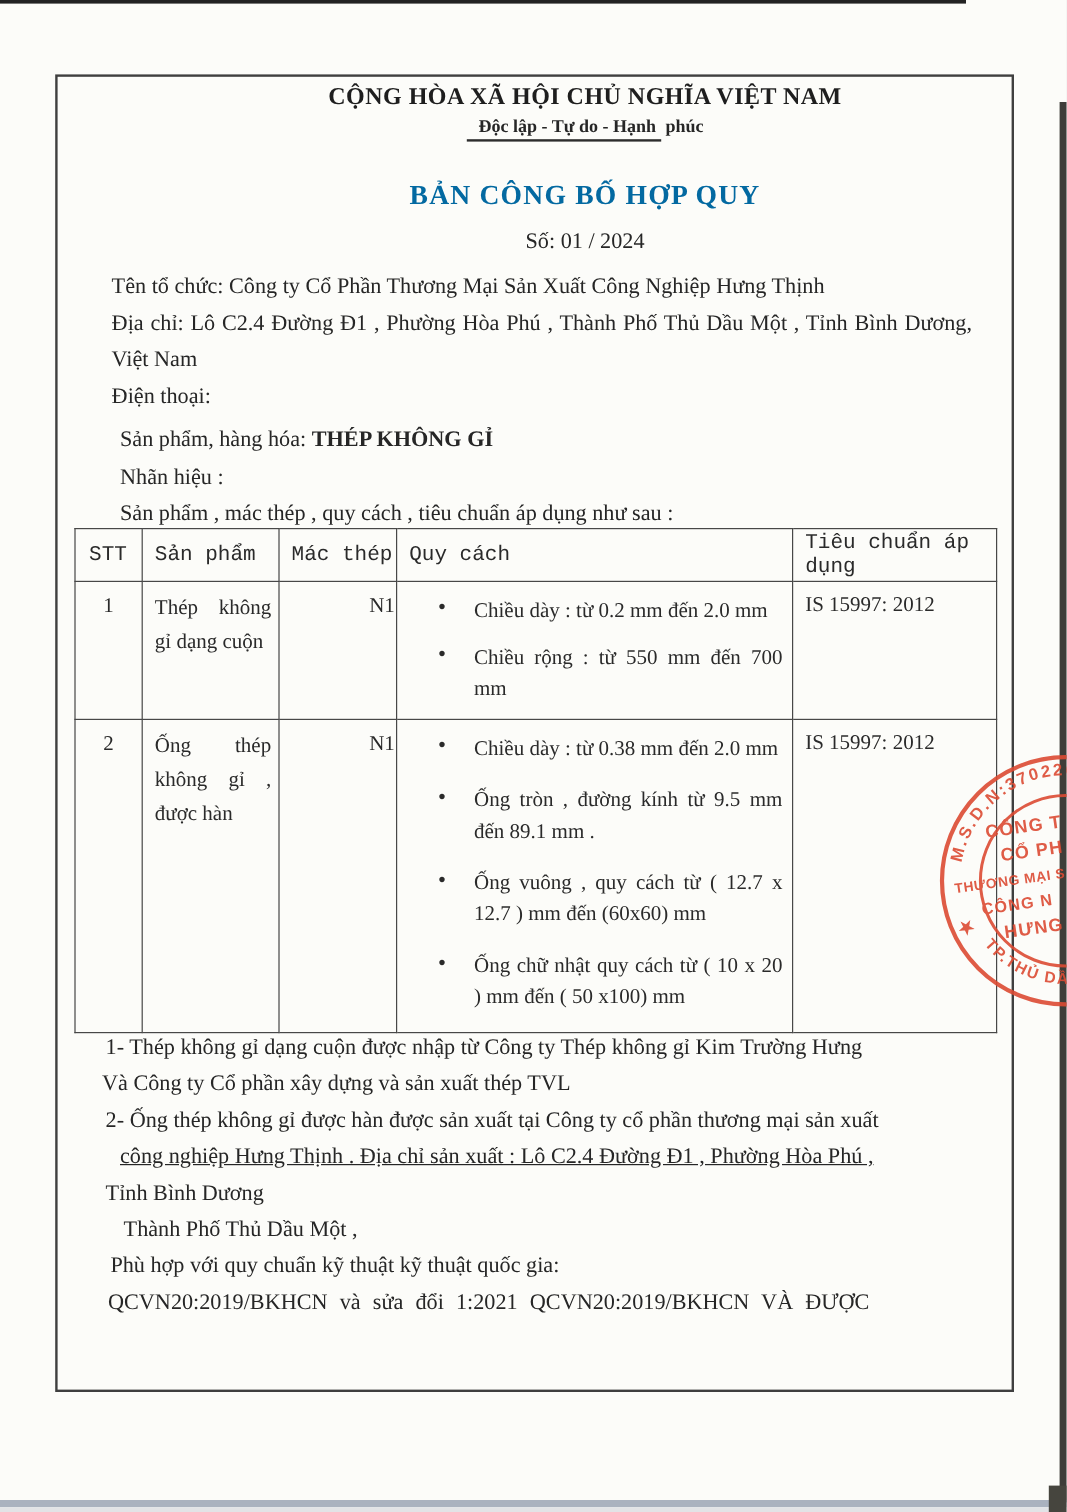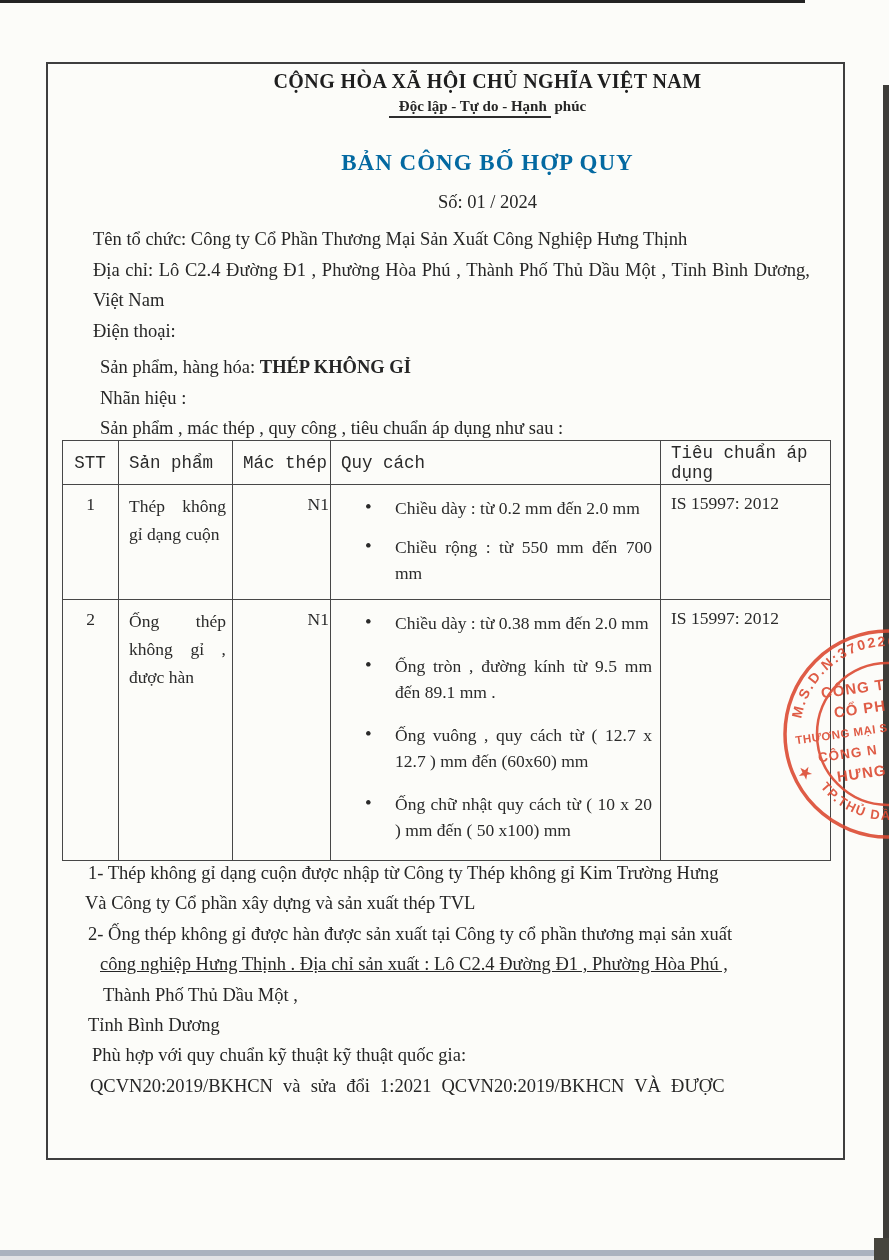--- a/index.html
+++ b/index.html
@@ -83,21 +83,21 @@
   </div>
   <div class="center doc-title">BẢN CÔNG BỐ HỢP QUY</div>
   <div class="center doc-number">Số: 01 / 2024</div>
 
   <div class="info">
     <div class="ln">Tên tổ chức: Công ty Cổ Phần Thương Mại Sản Xuất Công Nghiệp Hưng Thịnh</div>
     <div class="ln">Địa chỉ: Lô C2.4 Đường Đ1 , Phường Hòa Phú , Thành Phố Thủ Dầu Một , Tỉnh Bình Dương, Việt Nam</div>
     <div class="ln">Điện thoại:</div>
     <div class="ln ind sp"><span>Sản phẩm, hàng hóa: </span><span class="bold">THÉP KHÔNG GỈ</span></div>
     <div class="ln ind">Nhãn hiệu :</div>
-    <div class="ln ind">Sản phẩm , mác thép , quy công , tiêu chuẩn áp dụng như sau :</div>
+    <div class="ln ind">Sản phẩm , mác thép , quy cách , tiêu chuẩn áp dụng như sau :</div>
   </div>
 
   <table class="products">
     <colgroup>
         <col class="c1">
         <col class="c2">
         <col class="c3">
         <col class="c4">
         <col class="c5">
       </colgroup>
@@ -138,22 +138,22 @@
         <td class="std">IS 15997: 2012</td>
       </tr>
     </tbody>
   </table>
 
   <div class="notes">
     <div class="ln m26">1-  Thép không gỉ dạng cuộn được nhập từ Công ty Thép không gỉ Kim Trường Hưng</div>
     <div class="ln m23">Và Công ty Cổ phần xây dựng và sản xuất thép TVL</div>
     <div class="ln m26">2-  Ống thép không gỉ được hàn được sản xuất tại Công ty cổ phần thương mại sản xuất</div>
     <div class="ln m38">công nghiệp Hưng Thịnh . Địa chỉ sản xuất : Lô C2.4 Đường Đ1 , Phường Hòa Phú ,</div>
+    <div class="ln m26">Tỉnh Bình Dương</div>
     <div class="ln m41">Thành Phố Thủ Dầu Một ,</div>
-    <div class="ln m26">Tỉnh Bình Dương</div>
     <div class="ln m30">Phù hợp với quy chuẩn kỹ thuật kỹ thuật quốc gia:</div>
     <div class="ln m28 wide">QCVN20:2019/BKHCN và sửa đổi 1:2021 QCVN20:2019/BKHCN VÀ ĐƯỢC</div>
   </div>
 
   <svg class="stamp" viewBox="0 0 245 245" xmlns="http://www.w3.org/2000/svg">
     <defs>
       <path id="arcTop" d="M 26.3,100.9 A 88,88 0 0 1 195.7,85.9" fill="none"></path>
       <path id="arcBot" d="M 42.6,165.3 A 86,86 0 0 0 178.9,171.3" fill="none"></path>
     </defs>
     <circle cx="113" cy="116" r="103" fill="none" stroke="#dc4b33" stroke-width="3.5"></circle>

